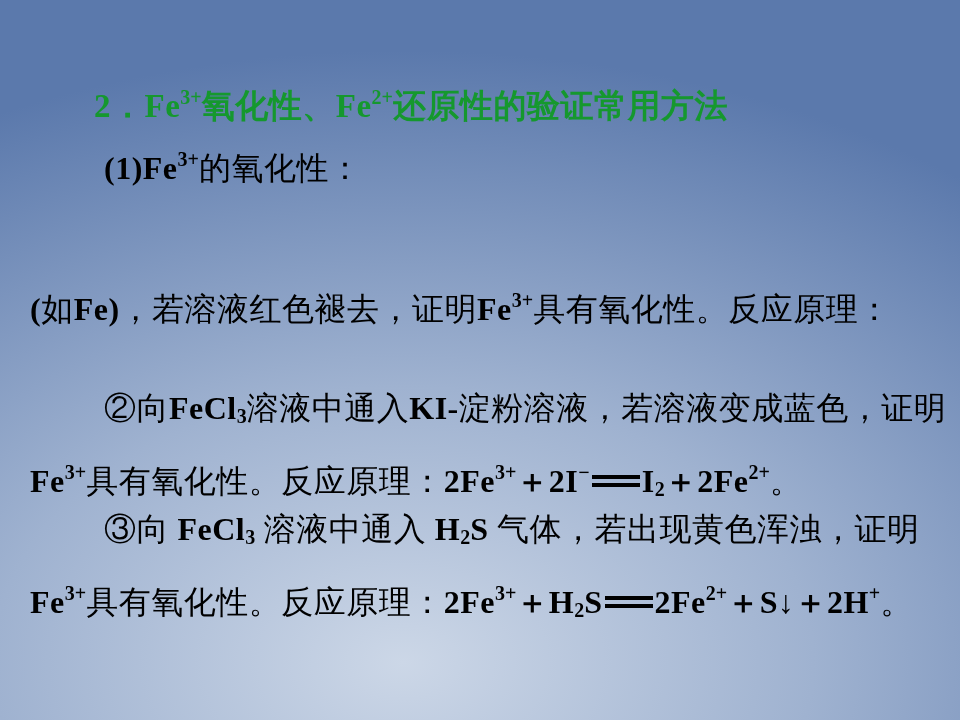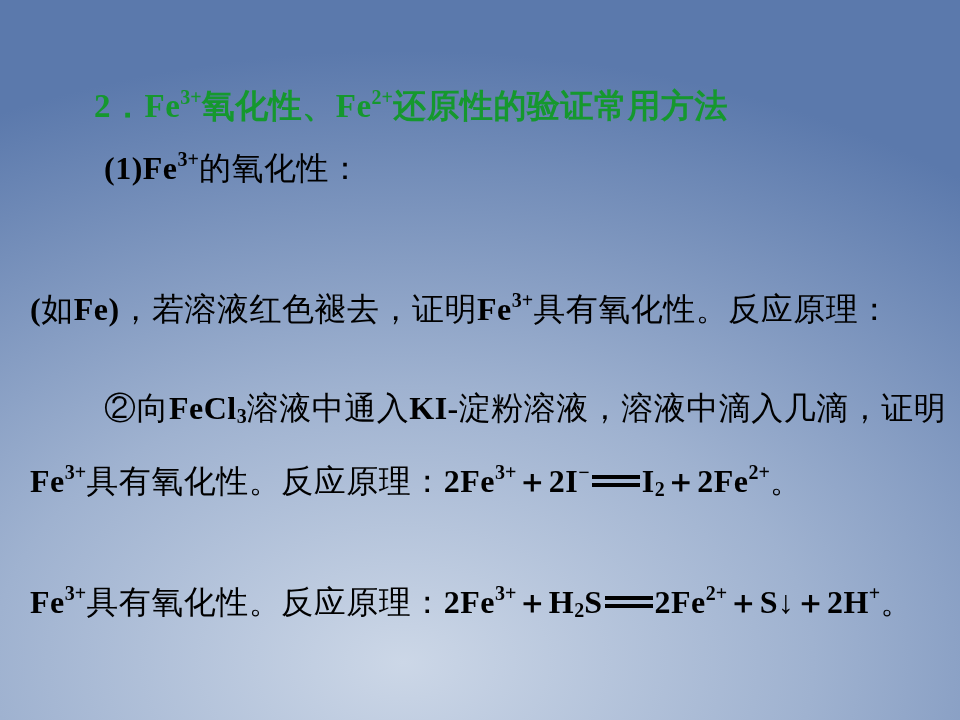--- a/index.html
+++ b/index.html
@@ -52,16 +52,17 @@
     margin: 0 2px;
   }
 </style>
 </head>
 <body>
 
 <div class="slide" style="background: radial-gradient(95% 85% at 42% 92%, rgb(204, 215, 231) 0%, rgb(159, 178, 208) 45%, rgb(91, 121, 172) 100%);">
     <div class="line indent-lg title" style="top: 86px; color: rgb(21, 152, 46);"><span class="b">2．Fe</span><span class="b sup">3+</span><span class="b">氧化性、Fe</span><span class="b sup">2+</span><span class="b">还原性的验证常用方法</span></div>
     <div class="line indent-md" style="top: 148px; color: rgb(0, 0, 0);"><span class="b">(1)Fe</span><span class="b sup">3+</span><span>的氧化性：</span></div>
     <div class="line indent-none" style="top: 275px; color: rgb(0, 0, 0);"><span class="b">(</span><span>如</span><span class="b">Fe)</span><span>，若溶液红色褪去，证明</span><span class="b">Fe</span><span class="b sup">3+</span><span>具有氧化性。反应原理：</span></div>
-    <div class="line indent-md" style="top: 390px; color: rgb(0, 0, 0);"><span>②向</span><span class="b">FeCl</span><span class="b sub">3</span><span>溶液中通入</span><span class="b">KI-</span><span>淀粉溶液，溶液中滴入几滴，证明</span></div>
+    <div class="line indent-md" style="top: 390px; color: rgb(0, 0, 0);"><span>②向</span><span class="b">FeCl</span><span class="b sub">3</span><span>溶液中通入</span><span class="b">KI-</span><span>淀粉溶液，若溶液变成蓝色，证明</span></div>
     <div class="line indent-none" style="top: 447px; color: rgb(0, 0, 0);"><span class="b">Fe</span><span class="b sup">3+</span><span>具有氧化性。反应原理：</span><span class="b">2Fe</span><span class="b sup">3+</span><span class="b">＋2I</span><span class="b sup">−</span><span class="eq-sign"></span><span class="b">I</span><span class="b sub">2</span><span class="b">＋2Fe</span><span class="b sup">2+</span><span>。</span></div>
+    <div class="line indent-md" style="top: 511px; color: rgb(0, 0, 0);"><span>③向 </span><span class="b">FeCl</span><span class="b sub">3</span><span> 溶液中通入 </span><span class="b">H</span><span class="b sub">2</span><span class="b">S</span><span> 气体，若出现黄色浑浊，证明</span></div>
     <div class="line indent-none" style="top: 568px; color: rgb(0, 0, 0);"><span class="b">Fe</span><span class="b sup">3+</span><span>具有氧化性。反应原理：</span><span class="b">2Fe</span><span class="b sup">3+</span><span class="b">＋H</span><span class="b sub">2</span><span class="b">S</span><span class="eq-sign"></span><span class="b">2Fe</span><span class="b sup">2+</span><span class="b">＋S↓＋2H</span><span class="b sup">+</span><span>。</span></div>
   </div>
 
 </body></html>

